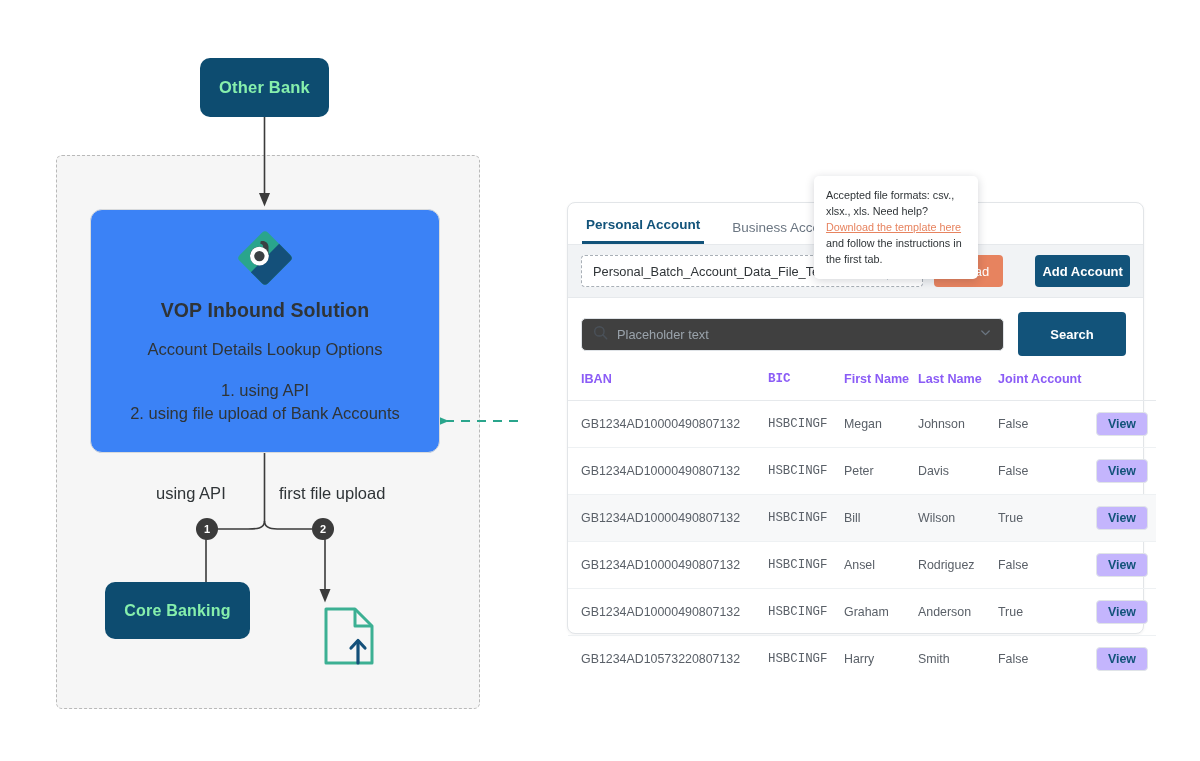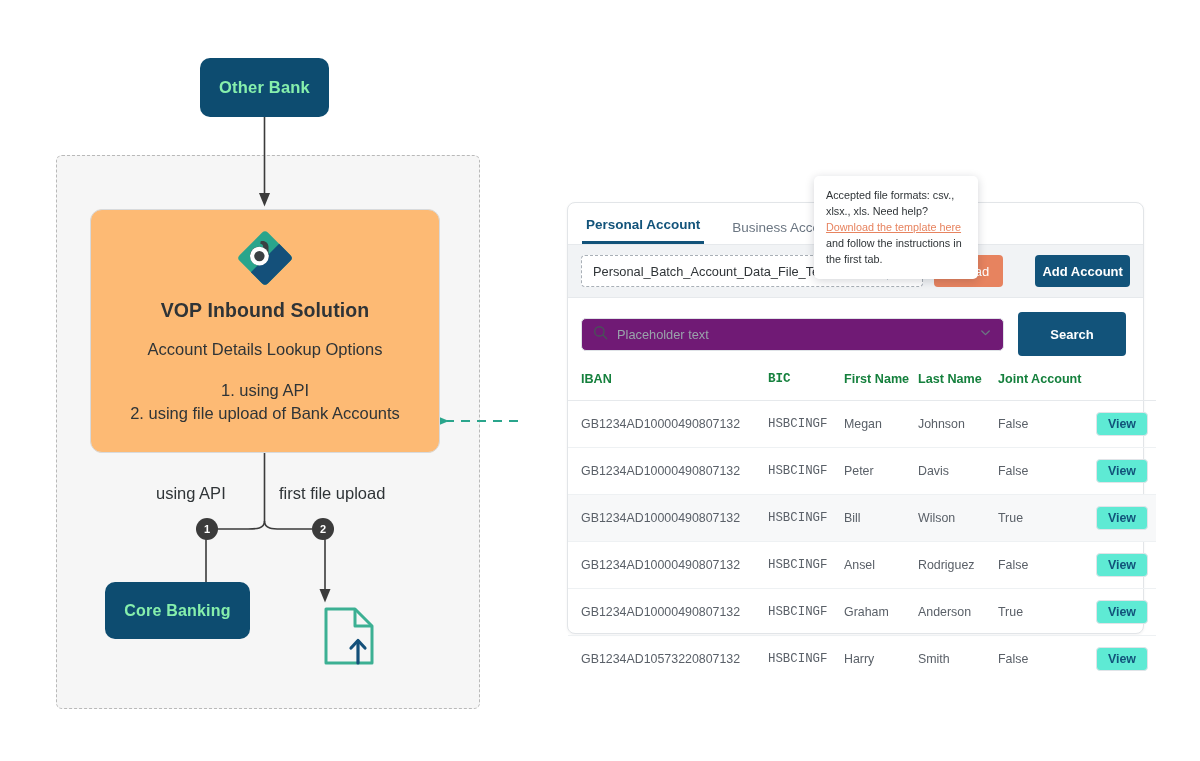--- a/index.html
+++ b/index.html
@@ -34,21 +34,21 @@
     left: 56px; top: 155px; width: 424px; height: 554px;
     border: 1.6px dashed #b9b9b9;
     border-radius: 6px;
     background: #f6f6f6;
     box-sizing: border-box;
   }
 
   #vop-card {
     position: absolute;
     left: 90px; top: 209px; width: 350px; height: 244px;
-    background: #fdba74;
+    background: #3b82f6;
     border: 1.3px solid #d8dadc;
     border-radius: 12px;
     box-sizing: border-box;
     display: flex; flex-direction: column; align-items: center;
     padding-top: 19px;
   }
   #vop-title {
     margin-top: 12px;
     font-size: 19.5px; font-weight: 700; color: #2f3437; letter-spacing: .1px;
   }
@@ -165,39 +165,39 @@
   #tooltip a { color: #e7835f; text-decoration: underline; }
 
   #search-row {
     display: flex; align-items: center;
     padding: 14px 13px 0 13px;
   }
   #search-box {
     flex: 0 0 auto;
     width: 423px; height: 33px;
     border: 1px solid #dfe3e7; border-radius: 5px;
-    background: #701a75;
+    background: #404040;
     display: flex; align-items: center;
     padding: 0 11px;
     box-sizing: border-box;
   }
   #search-placeholder { flex: 1; margin-left: 9px; font-size: 12.8px; color: #9aa3ab; }
   #search-btn {
     margin-left: 14px;
     width: 108px; height: 44px;
     background: #12537a; color: #ffffff;
     border: none; border-radius: 4px;
     font-size: 13px; font-weight: 700;
     font-family: inherit; cursor: pointer;
   }
 
   table#accounts { width: 100%; border-collapse: collapse; margin-top: 11px; table-layout: fixed; }
   table#accounts th {
     text-align: left;
-    font-size: 12.6px; font-weight: 700; color: #15803d;
+    font-size: 12.6px; font-weight: 700; color: #8b5cf6;
     padding: 5px 0 14px 0;
     border-bottom: 1px solid #e6e9ec;
   }
   table#accounts td {
     font-size: 12.4px; color: #5a6068;
     padding: 11px 0;
     border-bottom: 1px solid #eef1f3;
   }
   table#accounts tr.alt td { background: #f7f8f9; }
   table#accounts tbody tr:last-child td { border-bottom: none; }
@@ -206,21 +206,21 @@
   .c-first { width: 74px; }
   .c-last { width: 80px; }
   .c-joint { width: 90px; }
   .c-act { width: 68px; text-align: center; }
 
   .view-btn {
     display: inline-block;
     min-width: 46px;
     padding: 4px 11px;
     border: 1px solid #e0e4e8; border-radius: 4px;
-    background: #5eead4;
+    background: #c4b5fd;
     color: #12537a; font-size: 12.4px; font-weight: 700;
     cursor: pointer;
     box-sizing: border-box;
   }
 </style>
 </head>
 <body>
 
 <div id="diagram">
 

